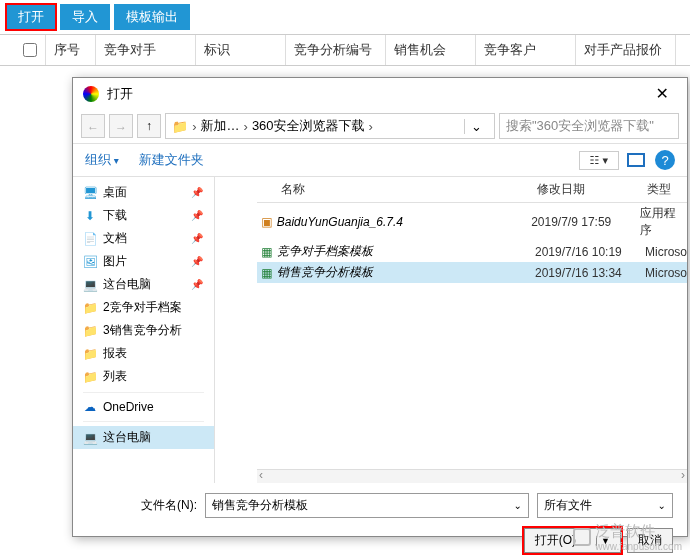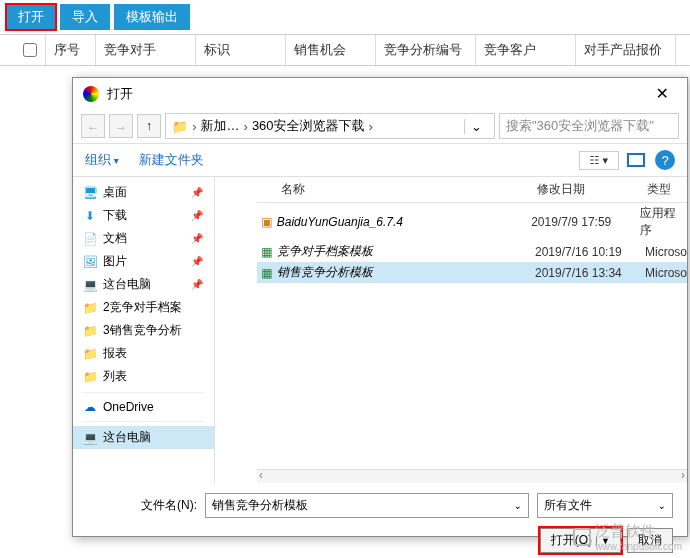--- a/index.html
+++ b/index.html
@@ -67,21 +67,21 @@
 .fl-scroll::after { content: "›"; position: absolute; right: 2px; top: -2px; color: #888; }
 
 .footer { padding: 10px 14px; font-size: 12px; }
 .fn-row { display: flex; align-items: center; gap: 8px; margin-bottom: 10px; }
 .fn-row .lbl { width: 110px; text-align: right; }
 .fn-row .fname-input { flex: 1; border: 1px solid #999; padding: 3px 6px; display: flex; align-items: center; }
 .fn-row .fname-input .dd { margin-left: auto; font-size: 10px; }
 .fn-row .filter { width: 136px; border: 1px solid #999; padding: 3px 6px; display: flex; align-items: center; }
 .fn-row .filter .dd { margin-left: auto; font-size: 10px; }
 .btn-row { display: flex; justify-content: flex-end; gap: 6px; }
-.btn-row .btn { border: 1px solid #888; background: #f3f3f3; padding: 3px 10px; cursor: pointer; font-size: 12px; display: flex; align-items: center; gap: 4px; }
+.btn-row .btn { border: 1px solid #888; background: #f3f3f3; padding: 3px 10px; cursor: pointer; font-size: 12px; display: flex; align-items: center; gap: 20px; }
 .btn-row .btn.open { outline: 2px solid red; }
 .btn-row .btn .split { border-left: 1px solid #888; padding-left: 4px; font-size: 9px; }
 
 .watermark { position: absolute; right: 8px; bottom: 6px; font-size: 15px; color: #bbb; pointer-events: none; display: flex; align-items: center; gap: 4px; }
 .watermark .wm-logo { width: 18px; height: 18px; border: 2px solid #bbb; border-radius: 3px; display: inline-block; }
 .watermark .wm-url { font-size: 10px; display: block; text-align: right; }
 </style>
 </head>
 <body>
 
@@ -91,22 +91,22 @@
   <button>模板输出</button>
 </div>
 
 <div class="table-header">
   <div class="cell checkbox-cell">
       <input type="checkbox" style="">
     </div>
   <div class="cell c-seq">序号</div>
   <div class="cell c-comp">竞争对手</div>
   <div class="cell c-mark">标识</div>
+  <div class="cell c-num">竞争分析编号</div>
   <div class="cell c-opp">销售机会</div>
-  <div class="cell c-num">竞争分析编号</div>
   <div class="cell c-cust">竞争客户</div>
   <div class="cell c-price">对手产品报价</div>
 </div>
 
 <div class="dialog">
   <div class="titlebar">
     <span class="logo"></span>
     <span class="title">打开</span>
     <span class="close">✕</span>
   </div>

